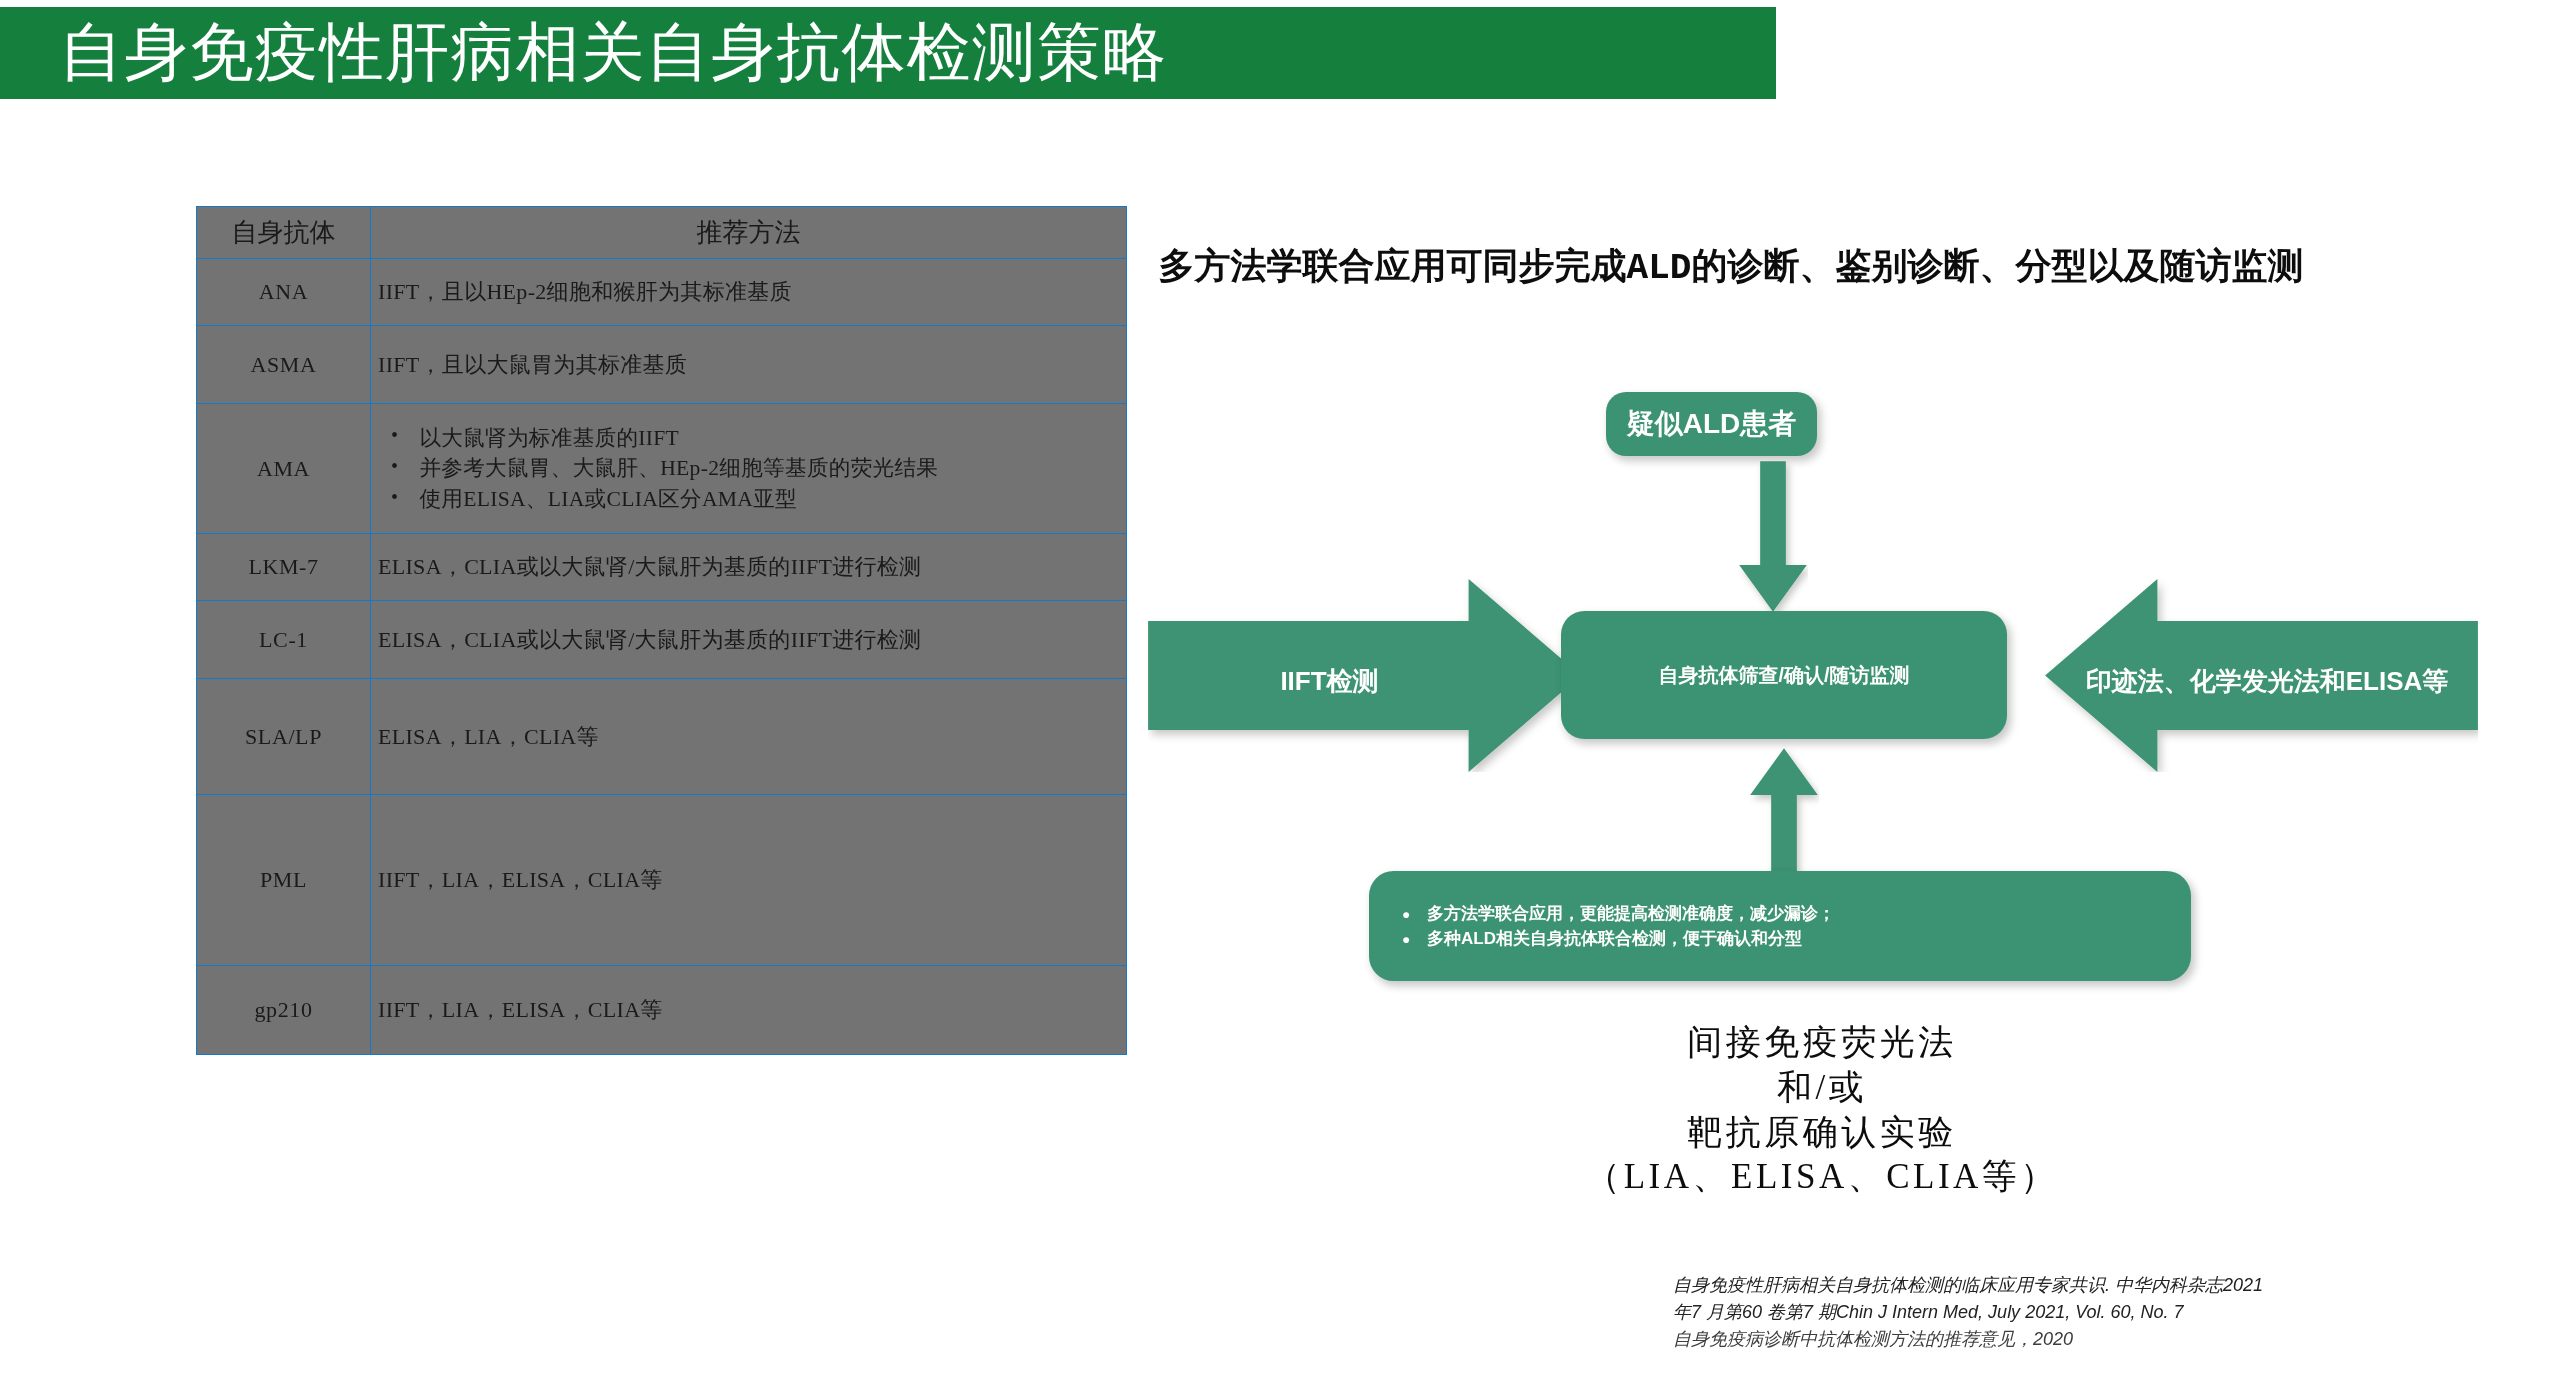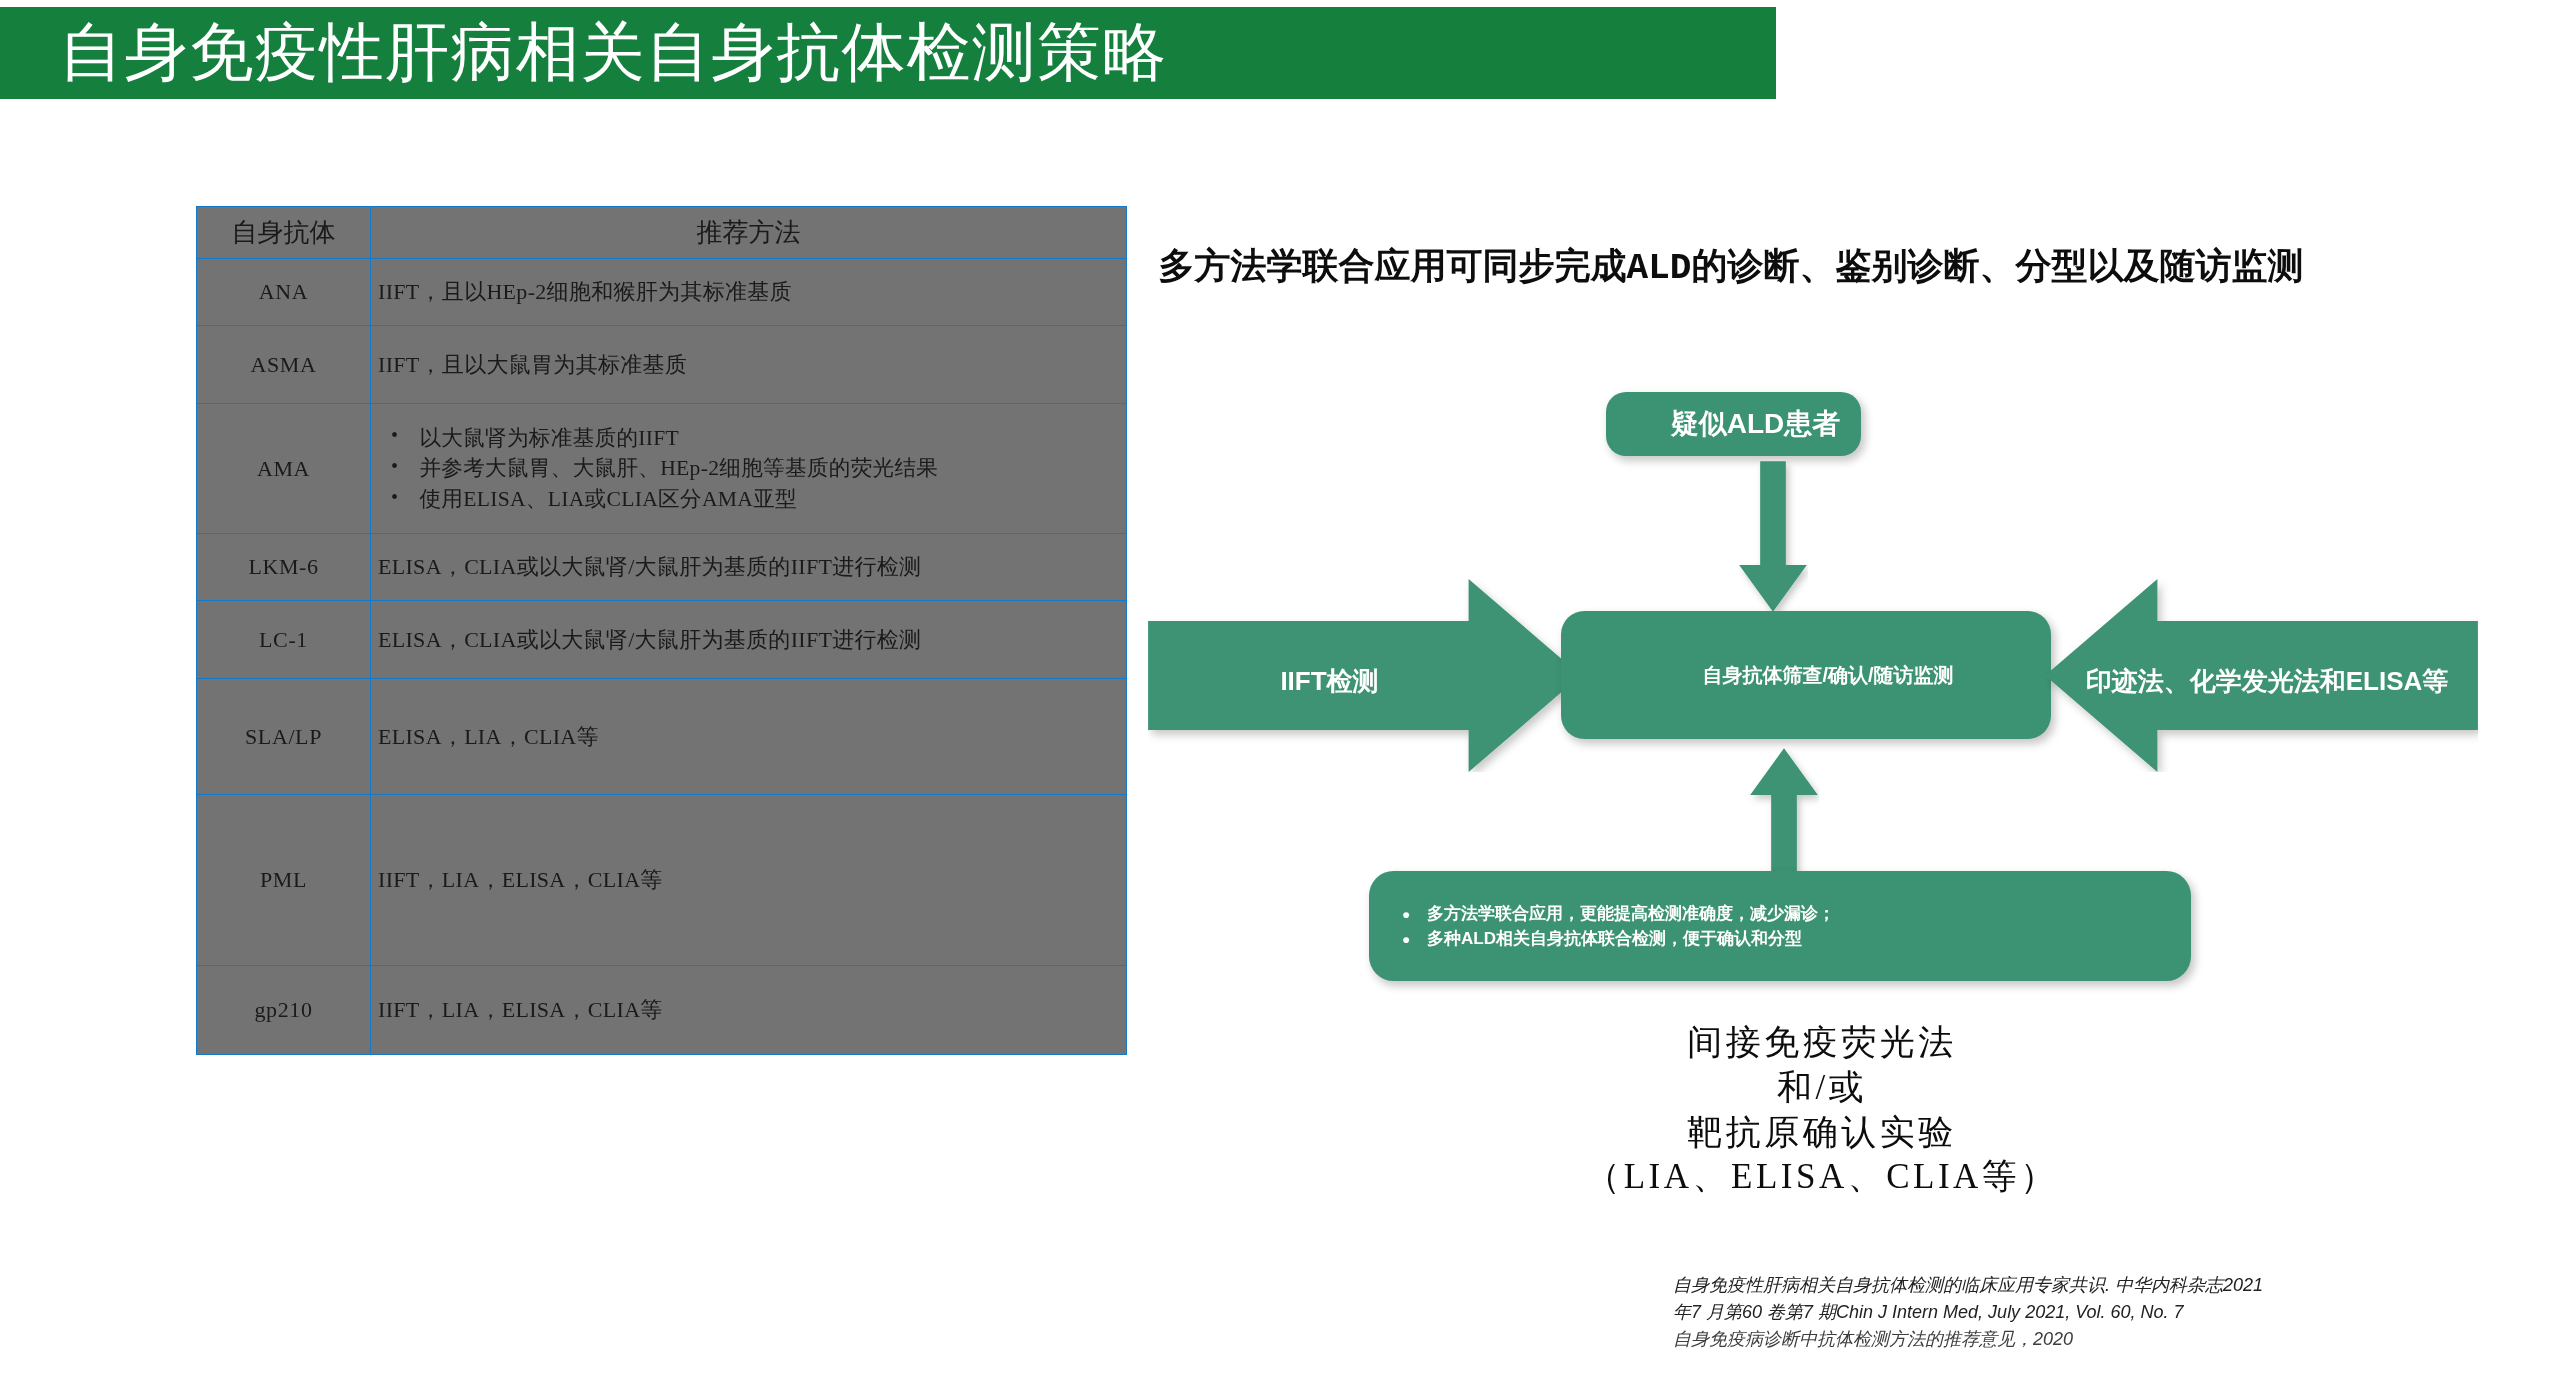--- a/index.html
+++ b/index.html
@@ -141,21 +141,20 @@
     background: #3C9373;
     border-radius: 20px;
     box-shadow: 3.5px 4.7px 8.2px rgba(0,0,0,0.22);
     display: flex;
     align-items: center;
     justify-content: center;
     color: #ffffff;
     font-family: "Liberation Sans", "DejaVu Sans", sans-serif;
     font-weight: bold;
     text-align: center;
-    padding-left: 44px;
   }
   #box-suspect {
     left: 465px;
     top: 17.6px;
     width: 211px;
     height: 64px;
     font-size: 28px;
   }
   #box-center {
     left: 420px;
@@ -282,21 +281,21 @@
         <td class="ab-name">AMA</td>
         <td class="ab-method">
           <ul class="bullets">
             <li>以大鼠肾为标准基质的IIFT</li>
             <li>并参考大鼠胃、大鼠肝、HEp-2细胞等基质的荧光结果</li>
             <li>使用ELISA、LIA或CLIA区分AMA亚型</li>
           </ul>
         </td>
       </tr>
       <tr class="r-lkm">
-        <td class="ab-name">LKM-6</td>
+        <td class="ab-name">LKM-7</td>
         <td class="ab-method">ELISA，CLIA或以大鼠肾/大鼠肝为基质的IIFT进行检测</td>
       </tr>
       <tr class="r-lc1">
         <td class="ab-name">LC-1</td>
         <td class="ab-method">ELISA，CLIA或以大鼠肾/大鼠肝为基质的IIFT进行检测</td>
       </tr>
       <tr class="r-sla">
         <td class="ab-name">SLA/LP</td>
         <td class="ab-method">ELISA，LIA，CLIA等</td>
       </tr>

